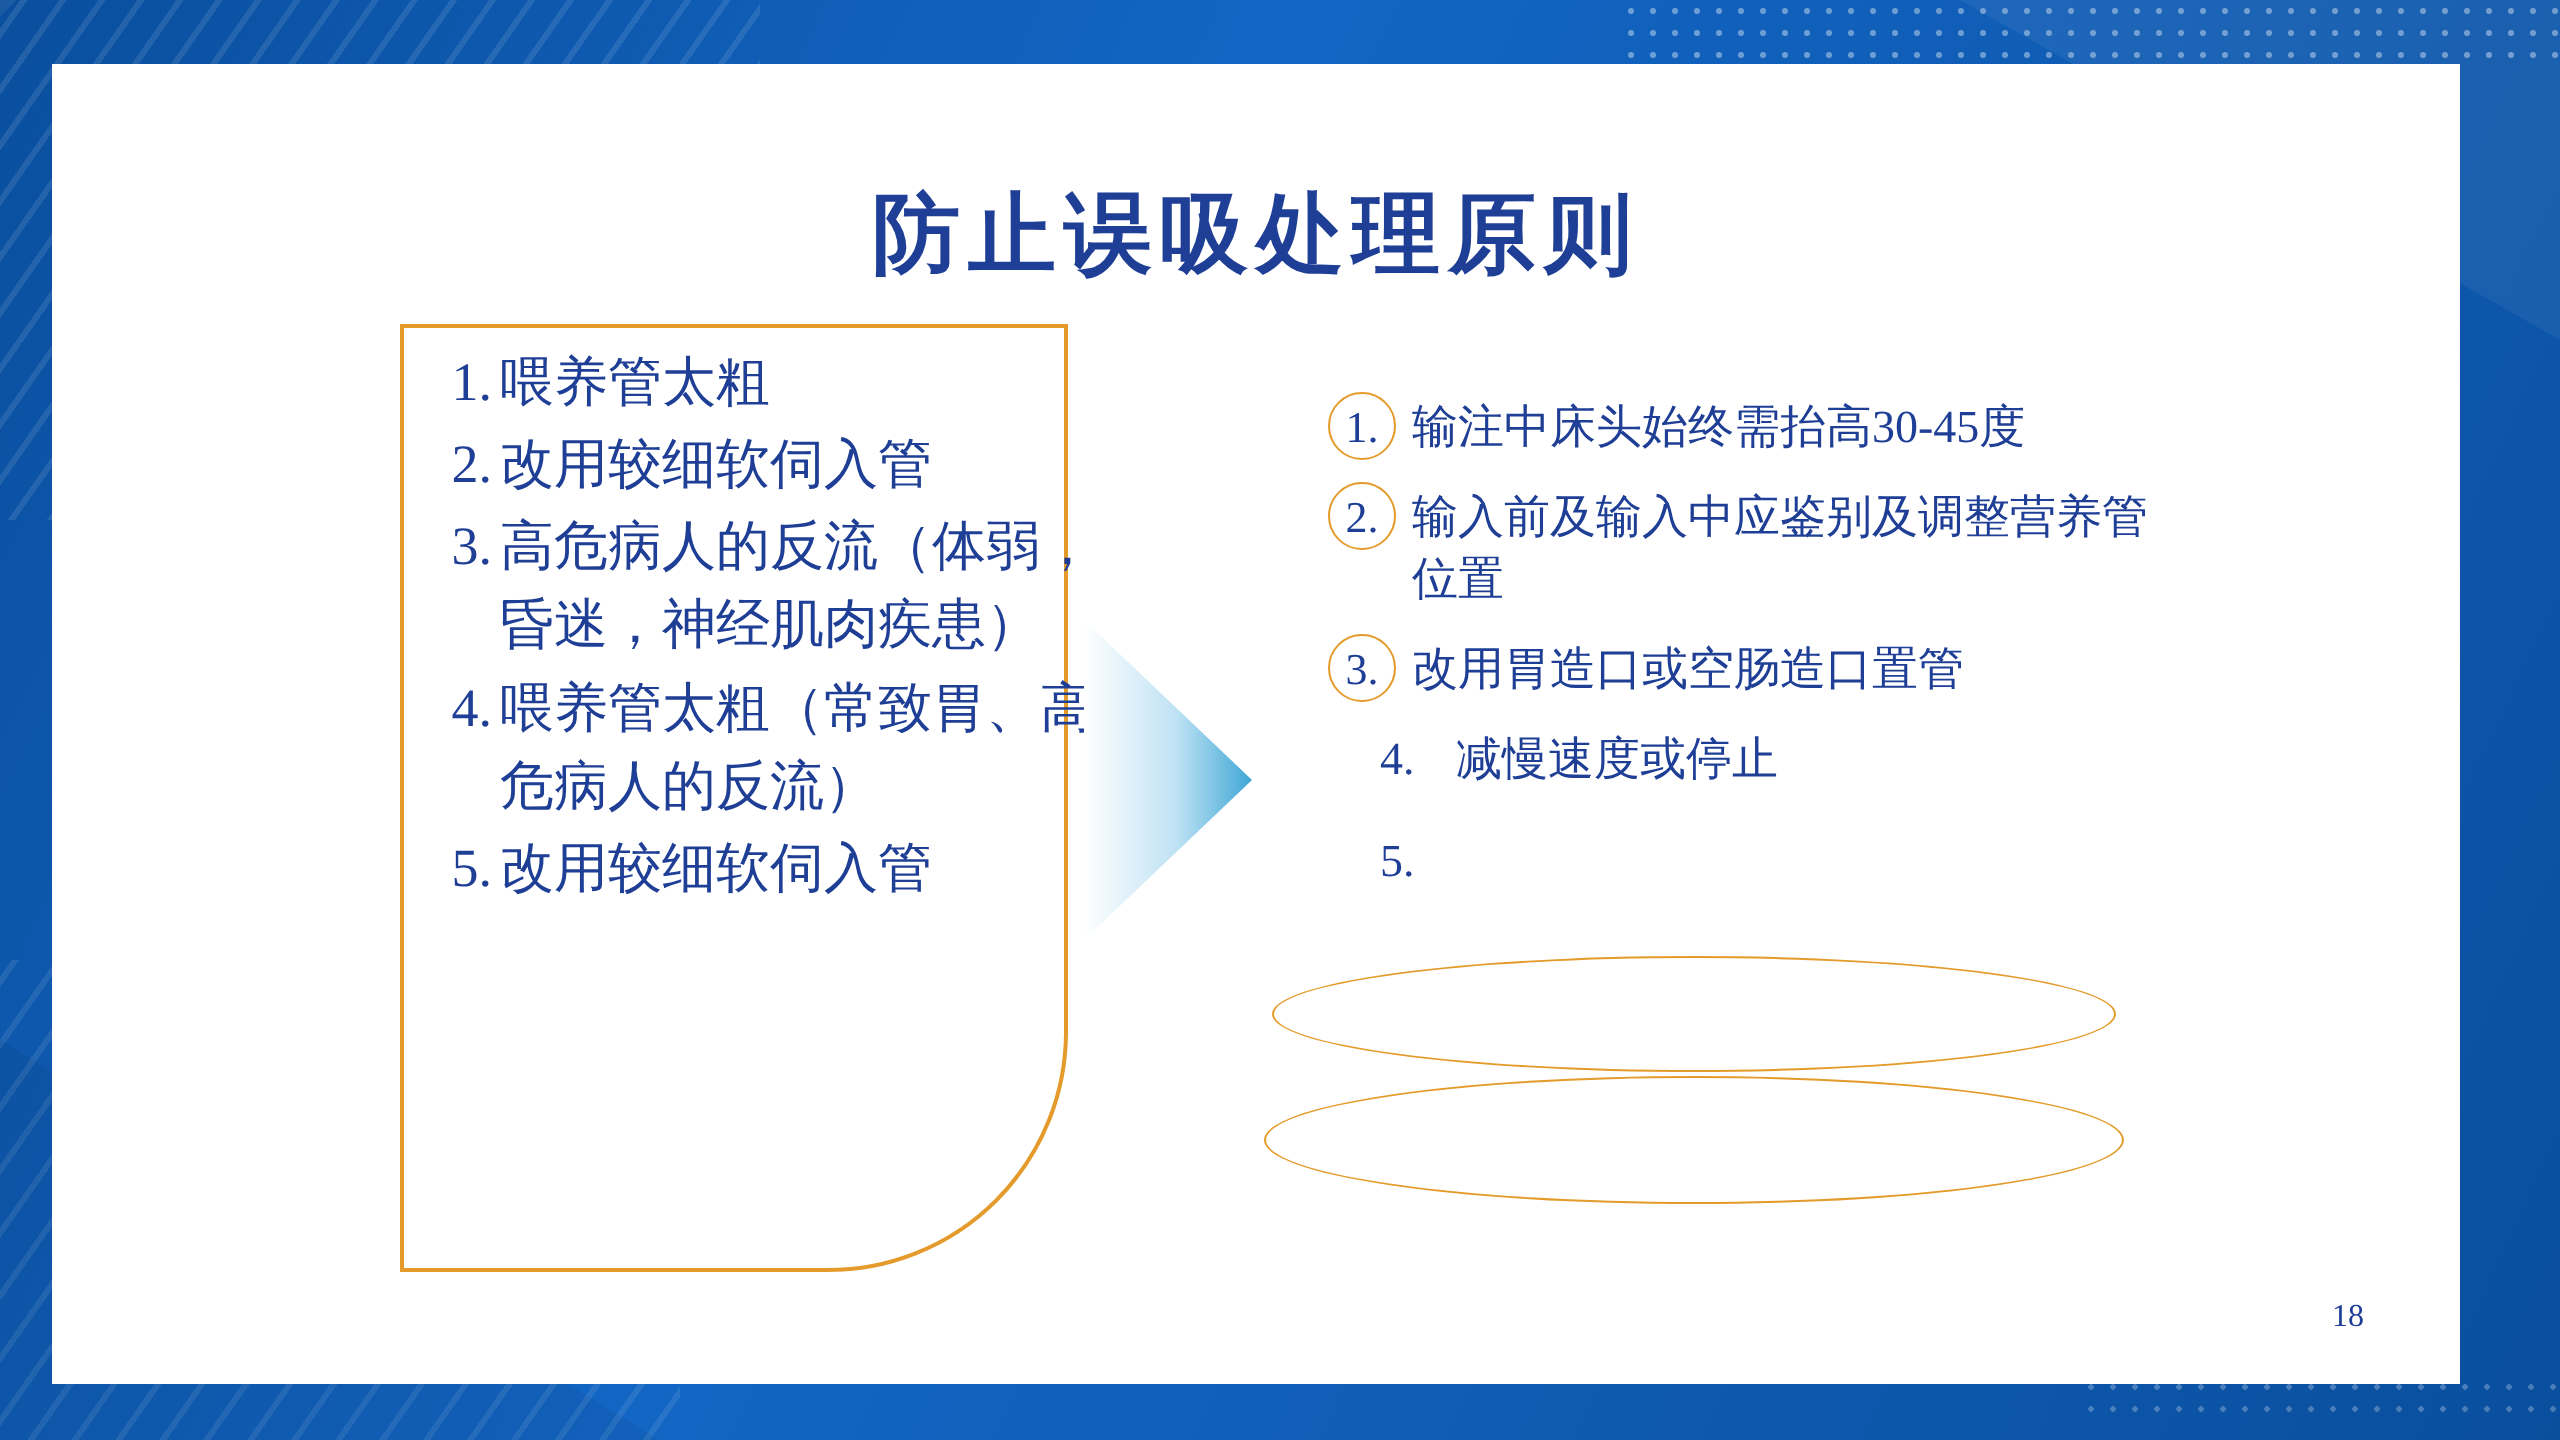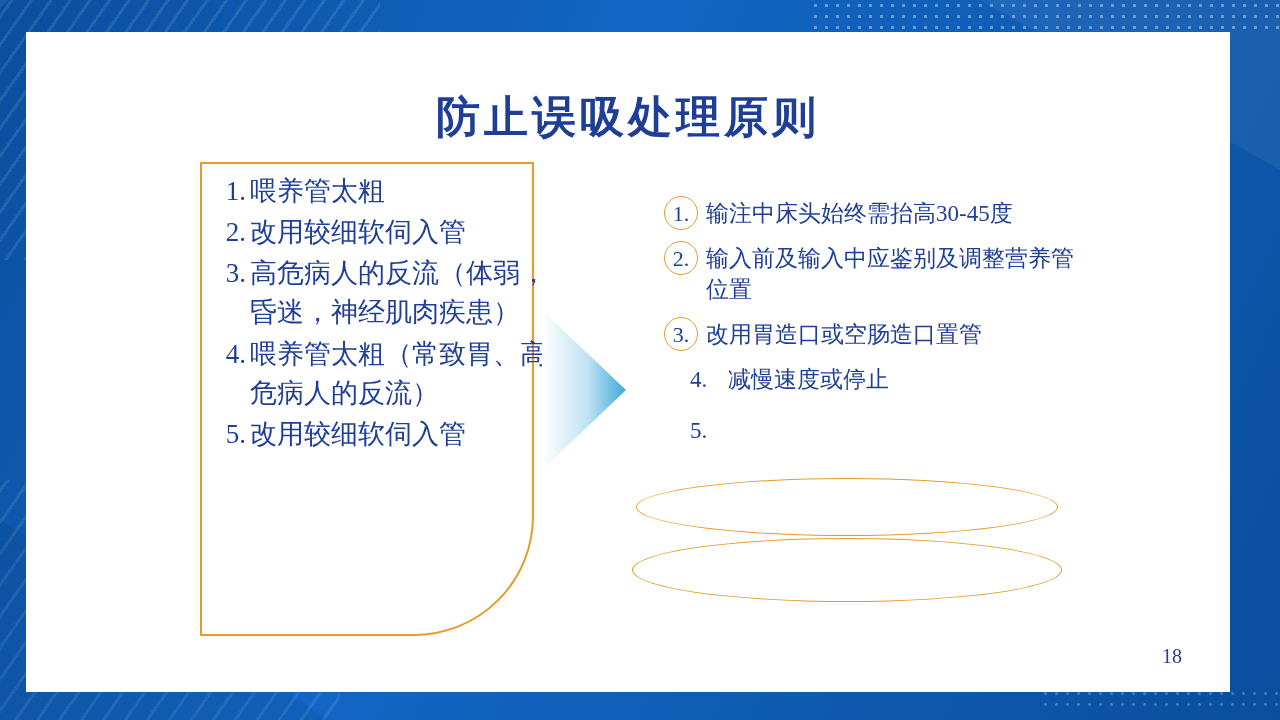--- a/index.html
+++ b/index.html
@@ -191,21 +191,21 @@
   }
   #ellipse-5 {
     left: 606px; top: 506px; width: 428px; height: 62px;
   }
   .page-num {
     position: absolute;
     right: 48px;
     bottom: 24px;
     color: #1f3f96;
     font-family: "Liberation Serif", serif;
-    font-size: 20px;
+    font-size: 16px;
   }
 </style>
 </head>
 <body>
 
 <div class="slide">
   <div class="deco-stripes-left"></div>
   <div class="deco-stripes-bottom"></div>
   <div class="deco-tri"></div>
   <div class="deco-tri2"></div>

